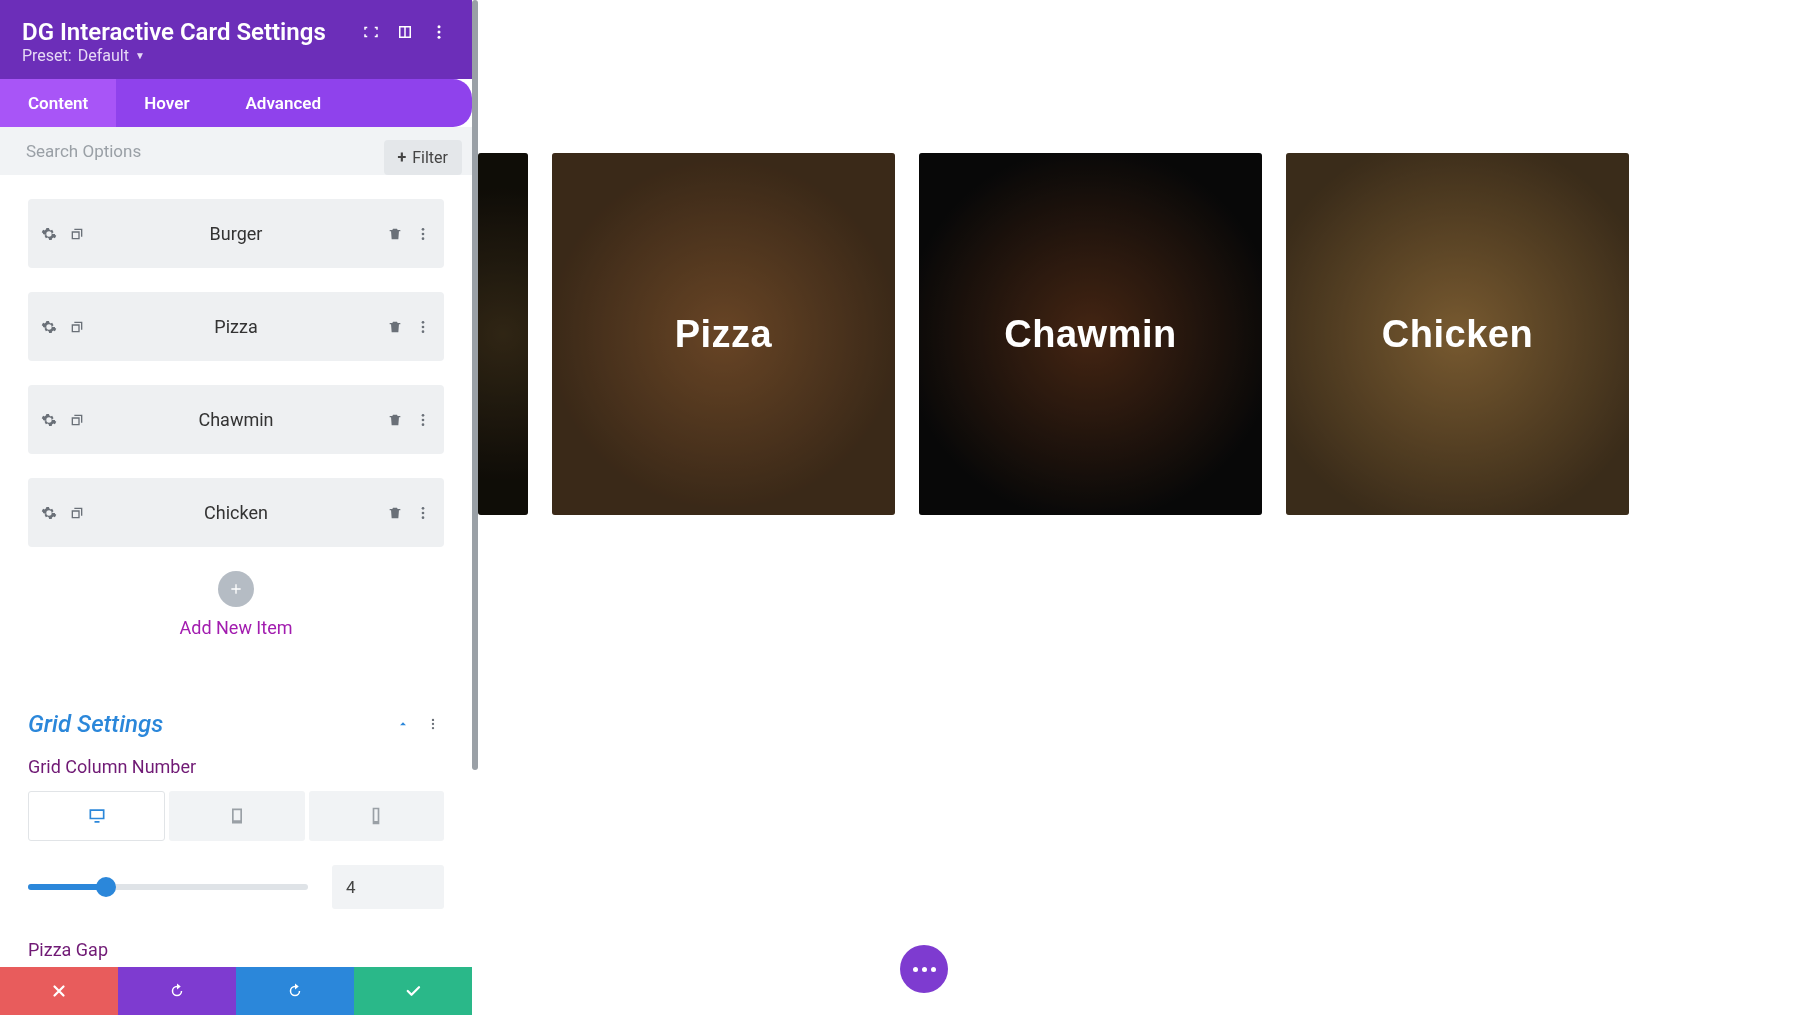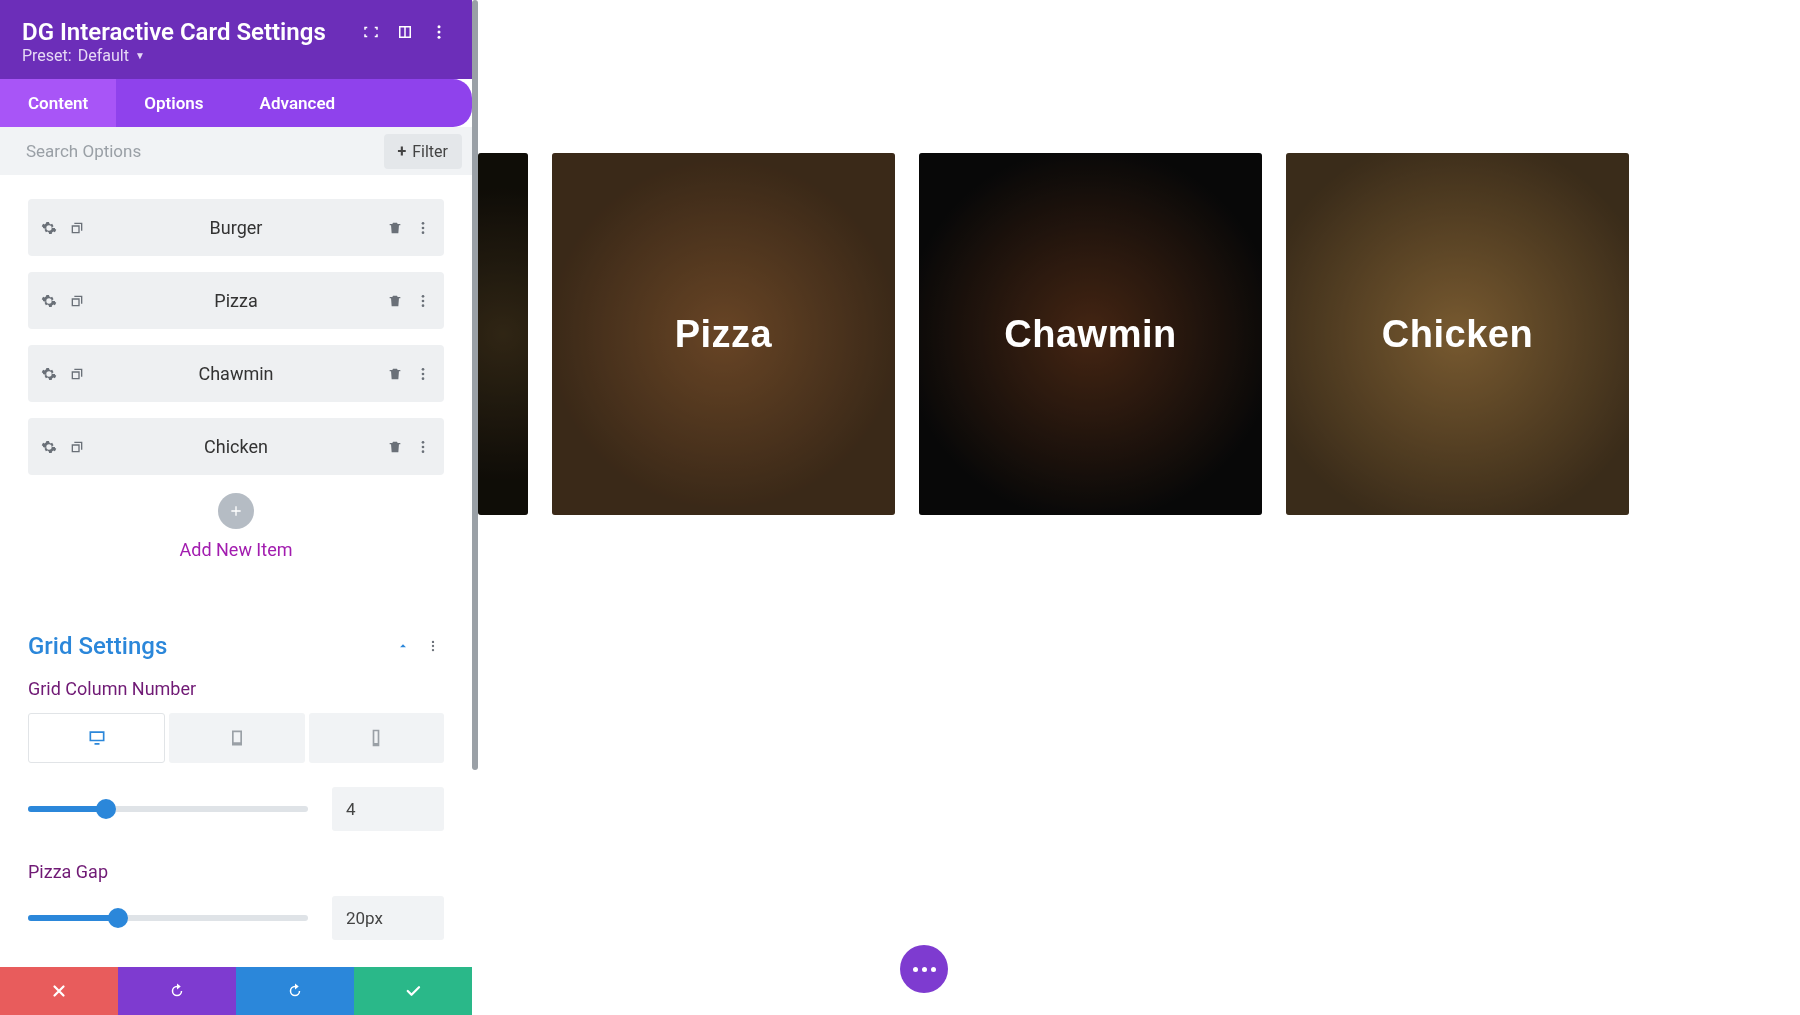--- a/index.html
+++ b/index.html
@@ -12,43 +12,43 @@
 .header-title { font-size: 24px; font-weight: 600; flex: 1; }
 .header-icon { width: 22px; height: 22px; display: flex; align-items: center; justify-content: center; cursor: pointer; }
 .header-icon svg { width: 18px; height: 18px; fill: #fff; }
 .preset-row { display: flex; align-items: center; gap: 6px; margin-top: 0; font-size: 16px; color: #e6d9f5; }
 .preset-caret { font-size: 10px; }
 
 .tabs { display: flex; background: #8f42ec; border-radius: 19px; }
 .tab { flex: 0 0 auto; padding: 14px 28px; color: #fff; font-size: 17px; font-weight: 600; cursor: pointer; }
 .tab.active { background: #a855f7; }
 
-.search-row { display: flex; align-items: center; background: #f1f3f5; padding: 0 10px 0 26px; }
+.search-row { display: flex; align-items: flex-end; background: #f1f3f5; padding: 0 10px 0 26px; }
 .search-input { flex: 1; border: none; background: transparent; font-size: 17px; padding: 14px 0; color: #555; outline: none; }
 .search-input::placeholder { color: #9aa0a6; }
 .filter-btn { display: flex; align-items: center; gap: 6px; background: #e4e7ea; border-radius: 4px; padding: 8px 14px; color: #444; font-size: 16px; cursor: pointer; }
 .filter-plus { font-size: 16px; font-weight: 700; }
 
 .items-area { padding: 24px 28px 20px; }
-.item-row { display: flex; align-items: center; background: #eef0f2; border-radius: 4px; margin-bottom: 16px; padding: 18px 12px; }
+.item-row { display: flex; align-items: center; background: #eef0f2; border-radius: 4px; margin-bottom: 24px; padding: 24px 12px; }
 .item-icons-left { display: flex; gap: 10px; }
 .item-icon { width: 18px; height: 18px; display: flex; align-items: center; justify-content: center; cursor: pointer; }
 .item-icon svg { width: 16px; height: 16px; fill: #6a7078; }
 .item-label { flex: 1; text-align: center; font-size: 18px; color: #333; }
 .item-icons-right { display: flex; gap: 10px; }
 
 .add-new { text-align: center; margin-top: 18px; }
 .add-circle { width: 36px; height: 36px; border-radius: 50%; background: #b5bcc4; display: inline-flex; align-items: center; justify-content: center; cursor: pointer; }
 .add-circle svg { width: 16px; height: 16px; fill: #fff; }
 .add-label { margin-top: 10px; color: #a21caf; font-size: 18px; }
 
 .divider { height: 1px; background: #e8eaec; margin: 30px 0 0; }
 
 .section { padding: 22px 28px 4px; }
-.section-header { display: flex; align-items: center; margin-bottom: 18px; }
+.section-header { display: flex; align-items: center; margin-bottom: 18px; font-style: italic; }
 .section-title { flex: 1; font-size: 24px; color: #2b87da; font-weight: 500; }
 .section-title.collapsed { color: #6a7078; }
 .section-chevron { width: 22px; height: 22px; display: flex; align-items: center; justify-content: center; cursor: pointer; color: #2b87da; }
 .section-chevron.collapsed { color: #6a7078; }
 .section-chevron svg { width: 14px; height: 14px; fill: currentColor; }
 .section-more { width: 22px; height: 22px; display: flex; align-items: center; justify-content: center; margin-left: 8px; cursor: pointer; }
 .section-more svg { width: 14px; height: 14px; fill: #6a7078; }
 
 .field-label { font-size: 18px; color: #701a75; margin-bottom: 14px; }
 
@@ -120,21 +120,21 @@
     </div>
     <div class="preset-row">
       <span>Preset:</span>
       <span>Default</span>
       <span class="preset-caret">▼</span>
     </div>
   </div>
 
   <div class="tabs">
     <div class="tab active">Content</div>
-    <div class="tab">Options</div>
+    <div class="tab">Hover</div>
     <div class="tab">Advanced</div>
   </div>
 
   <div class="search-row">
     <input class="search-input" placeholder="Search Options" style="">
     <div class="filter-btn">
       <span class="filter-plus">+</span>
       <span>Filter</span>
     </div>
   </div>

